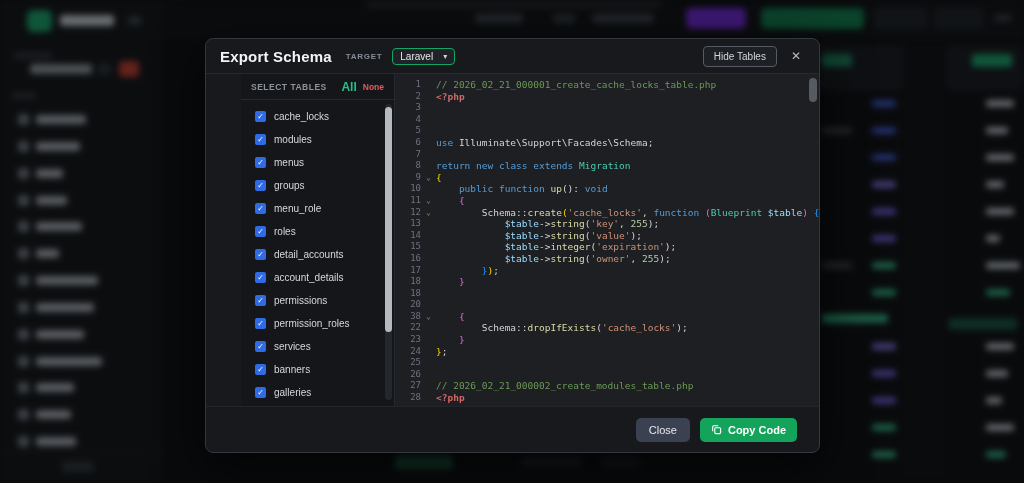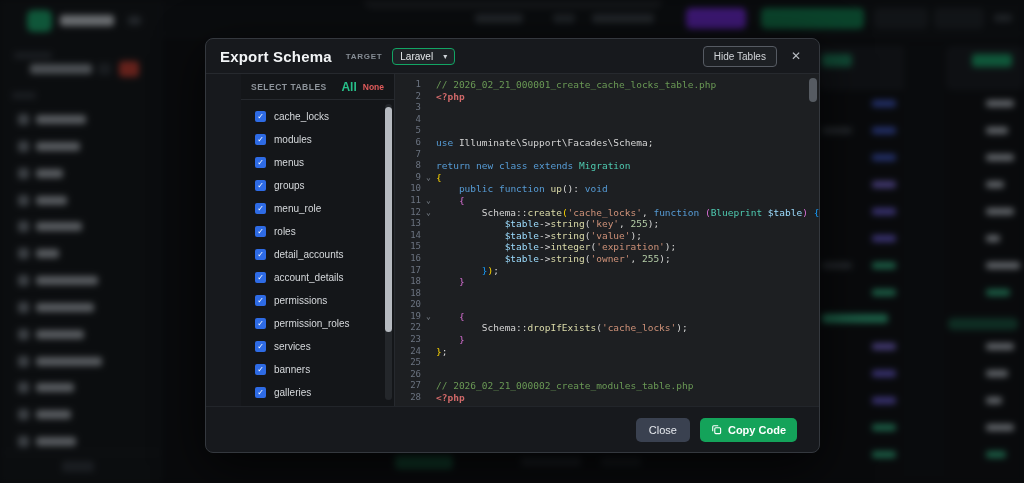--- a/index.html
+++ b/index.html
@@ -360,21 +360,21 @@
             <div class="cl">
               <span class="ln">18</span>
               <span class="fold"></span>
               <span class="ct"></span>
             </div>
             <div class="cl">
               <span class="ln">20</span>
               <span class="fold"></span>
             </div>
             <div class="cl">
-              <span class="ln">19</span>
+              <span class="ln">38</span>
               <span class="fold">⌄</span>
               <span class="ct"><span class="tk-pln">    </span><span class="tk-b2">{</span></span>
             </div>
             <div class="cl">
               <span class="ln">22</span>
               <span class="fold"></span>
               <span class="ct"><span class="tk-pln">        </span><span class="tk-pln">Schema</span><span class="tk-pln">::</span><span class="tk-fn">dropIfExists</span><span class="tk-pln">(</span><span class="tk-str">'cache_locks'</span><span class="tk-pln">);</span></span>
             </div>
             <div class="cl">
               <span class="ln">23</span>

